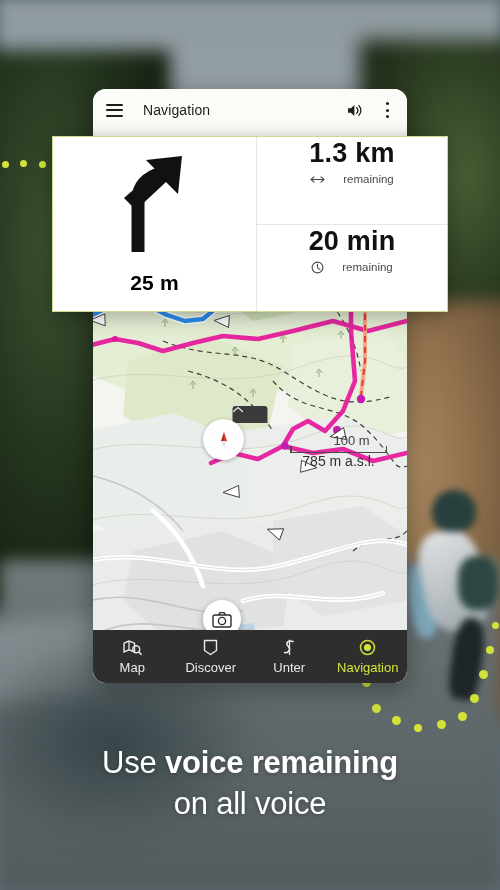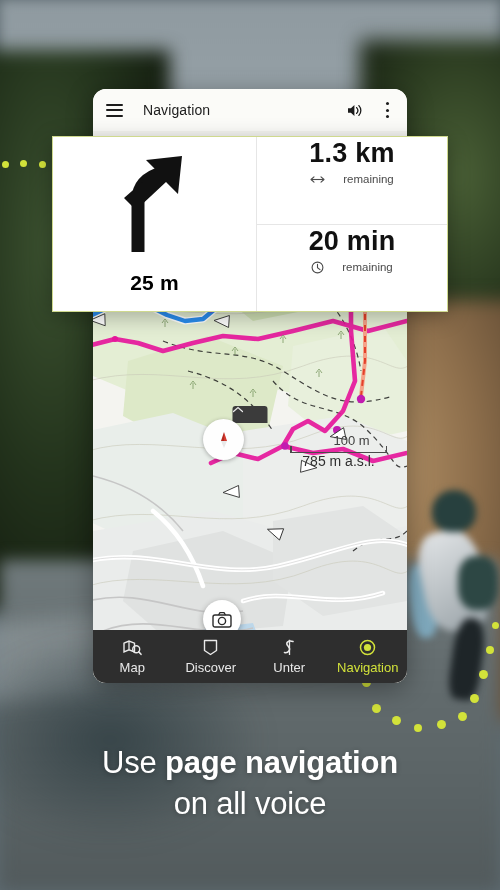--- a/index.html
+++ b/index.html
@@ -512,15 +512,15 @@
           <circle cx="6.5" cy="6.5" r="5.4" stroke="#4a4a4a" stroke-width="1.1" fill="none"></circle>
           <path d="M6.5 3.4 V6.8 L9 8.6" stroke="#4a4a4a" stroke-width="1.1" fill="none" stroke-linecap="round"></path>
         </svg>
         <span>remaining</span>
       </div>
     </div>
   </div>
 </div>
 
 <div class="caption">
-  <div class="l1"><span>Use </span><b>page navigation</b></div>
+  <div class="l1"><span>Use </span><b>voice remaining</b></div>
   <div class="l2">on all voice</div>
 </div>
 
 </body></html>

